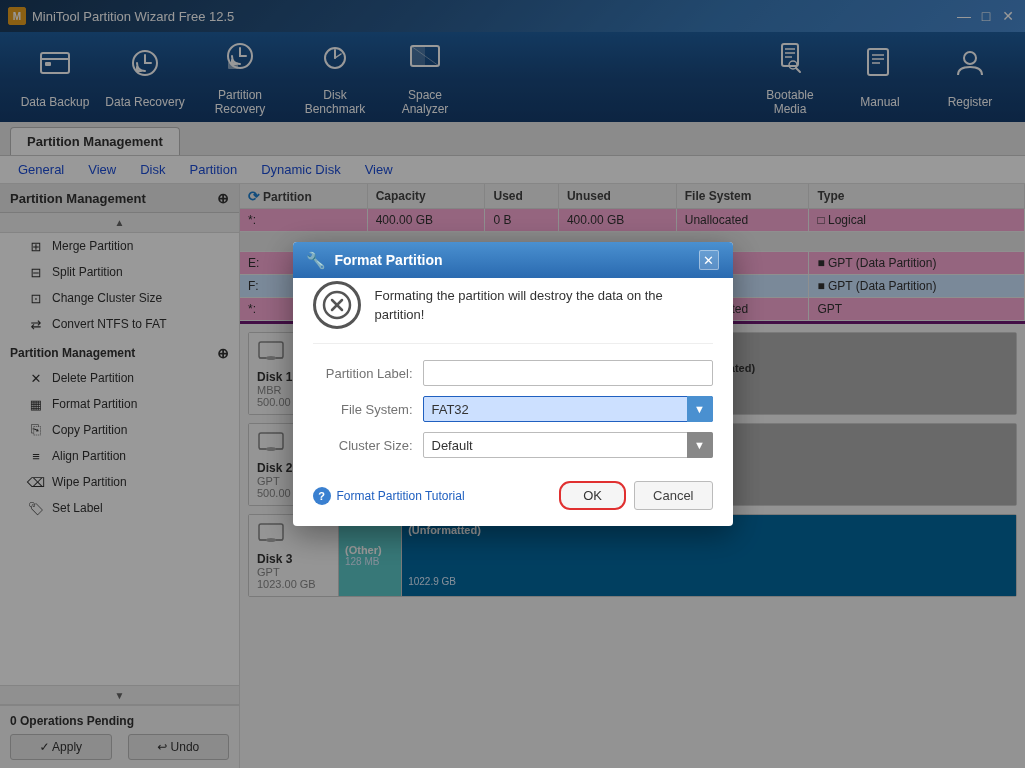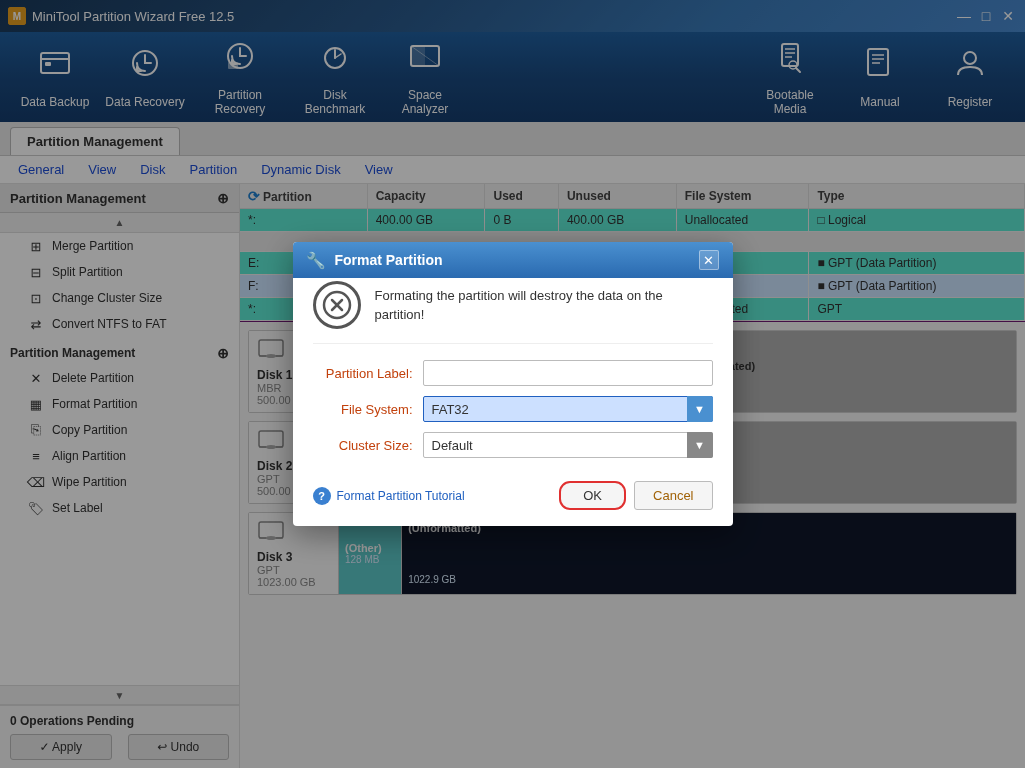--- a/index.html
+++ b/index.html
@@ -161,22 +161,22 @@
       flex: 1;
       display: flex;
       flex-direction: column;
       background: #f5f5f5;
       overflow: hidden;
     }
 
     
     #partition-table {
       flex: 0 0 auto;
-      background: #5eead4;
-      border-bottom: 1px solid #701a75;
+      background: #f9a8d4;
+      border-bottom: 3px solid #701a75;
       overflow-y: auto;
       max-height: 220px;
     }
     #partition-table table {
       width: 100%;
       border-collapse: collapse;
       font-size: 12px;
     }
     #partition-table th {
       background: #f0f0f0;
@@ -240,21 +240,21 @@
     .partition-block-sub { font-size: 10px; color: #666; white-space: nowrap; overflow: hidden; text-overflow: ellipsis; }
     .pb-blue-dark { background: #4a90c8; color: white; }
     .pb-blue-dark .partition-block-sub { color: #ddeeff; }
     .pb-blue { background: #6ab0e0; color: white; }
     .pb-blue .partition-block-sub { color: #ddeeff; }
     .pb-blue-sel { background: #5b9fd4; color: white; border: 2px solid #2060a0; }
     .pb-blue-sel .partition-block-sub { color: #ddeeff; }
     .pb-gray { background: #b0b0b0; color: #333; }
     .pb-teal { background: #5cc8c8; color: white; }
     .pb-teal .partition-block-sub { color: #ddeeff; }
-    .pb-dark-teal { background: #0f172a; color: white; gap: 40px; }
+    .pb-dark-teal { background: #0369a1; color: white; gap: 40px; }
     .pb-dark-teal .partition-block-sub { color: #ddeeff; }
 
     
     ::-webkit-scrollbar { width: 8px; height: 8px; }
     ::-webkit-scrollbar-track { background: #f0f0f0; }
     ::-webkit-scrollbar-thumb { background: #bbb; border-radius: 4px; }
 
     
     #modal-overlay {
       position: fixed;
@@ -315,21 +315,21 @@
       color: #555;
       flex-shrink: 0;
     }
     #warning-text { font-size: 13px; color: #333; line-height: 1.5; }
     .form-row {
       display: flex;
       align-items: center;
       margin-bottom: 10px;
       gap: 10px;
     }
-    .form-label { width: 100px; font-size: 13px; color: #c2410c; text-align: right; flex-shrink: 0; }
+    .form-label { width: 100px; font-size: 13px; color: #737373; text-align: right; flex-shrink: 0; }
     .form-input {
       flex: 1;
       padding: 4px 8px;
       border: 1px solid #bbb;
       border-radius: 2px;
       font-size: 13px;
       height: 26px;
     }
     .form-select-wrapper {
       flex: 1;
@@ -401,21 +401,21 @@
       color: #333;
       font-weight: 500;
     }
     #cancel-btn {
       padding: 5px 18px;
       background: #f5f5f5;
       border: 1px solid #bbb;
       border-radius: 3px;
       font-size: 13px;
       cursor: pointer;
-      color: #a16207;
+      color: #404040;
     }
   </style>
 </head>
 <body>
 
 <div id="title-bar">
   <div id="title-bar-left">
     <div id="title-bar-logo">
       <svg width="18" height="18" viewBox="0 0 18 18">
           <rect width="18" height="18" rx="3" fill="#e8a020"></rect>

